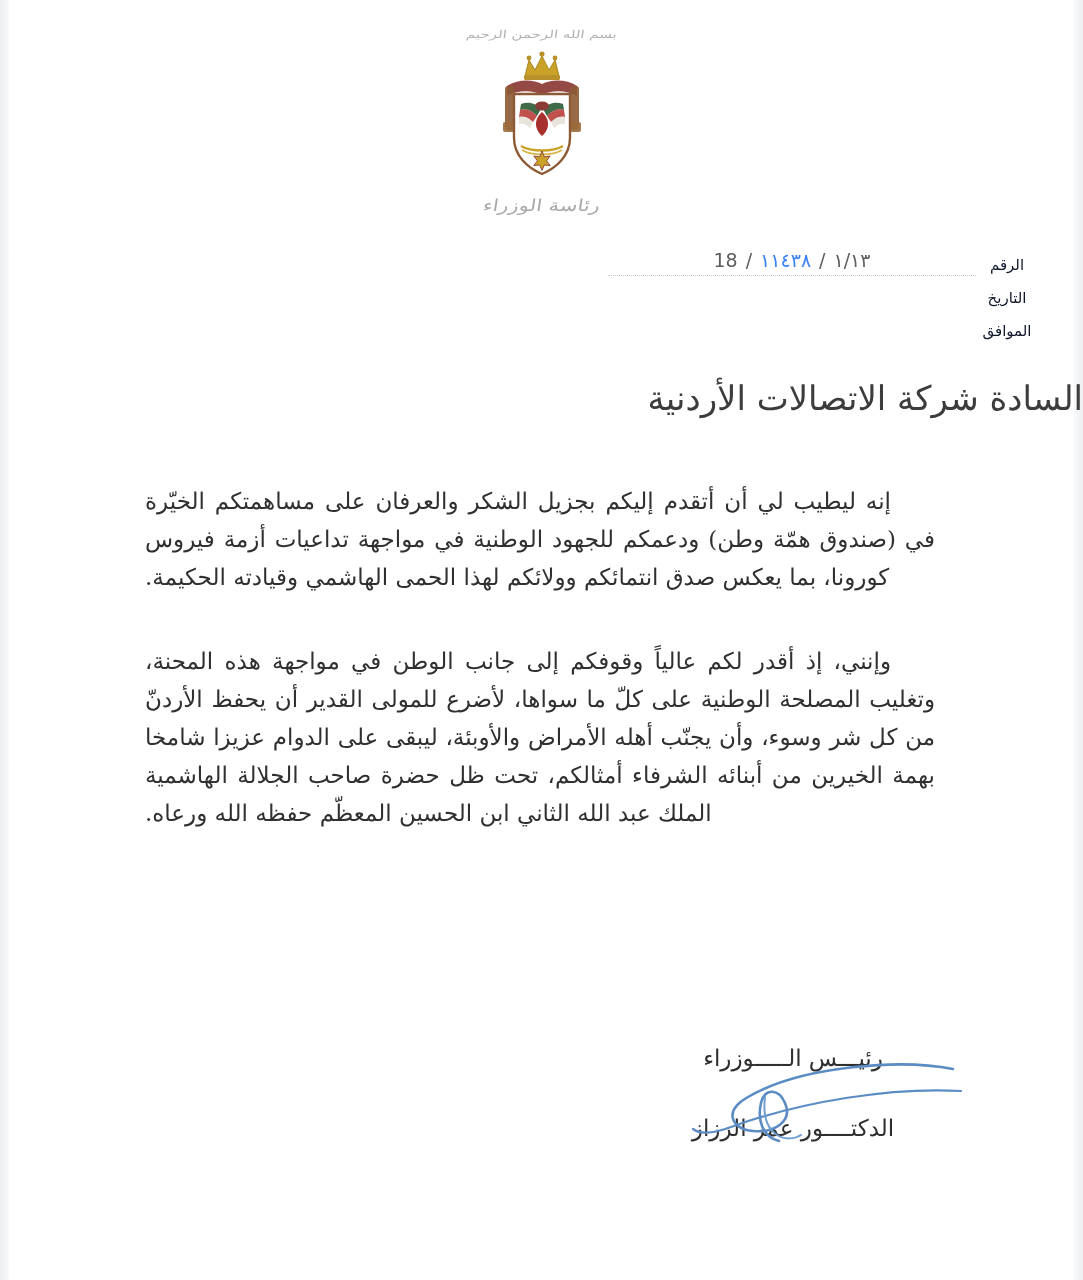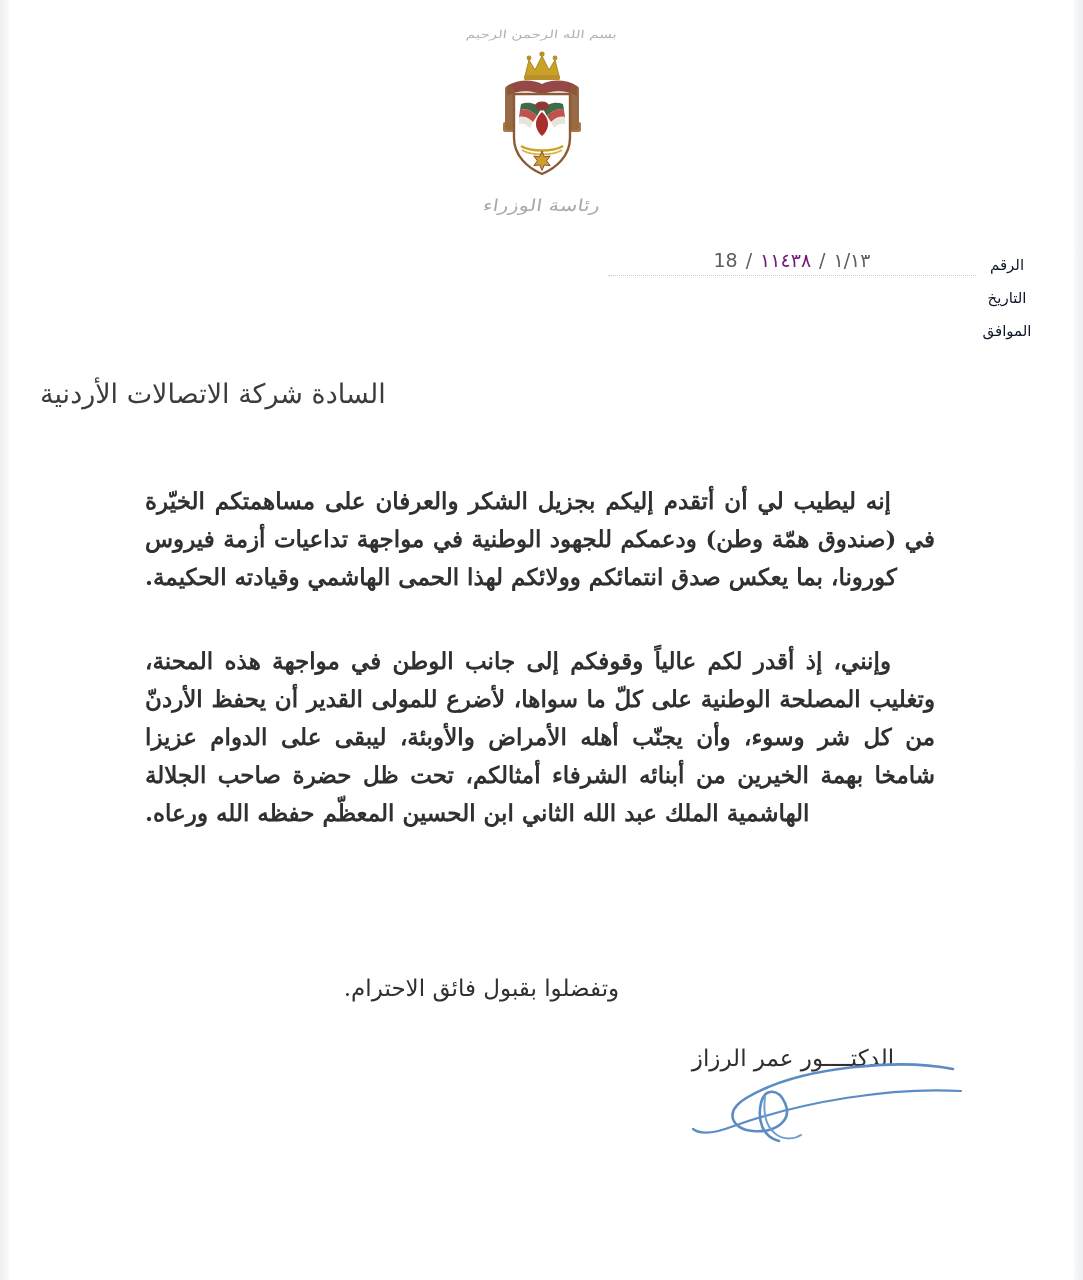--- a/index.html
+++ b/index.html
@@ -103,43 +103,41 @@
     transform: translateY(-1px);
   }
   .ref-value .seg { margin: 0 4px; }
 
   
   .addressee {
     position: absolute;
     top: 378px;
     right: 0;
     left: 0;
-    text-align: left;
-    font-size: 27px;
+    text-align: right;
+    font-size: 34px;
     color: #3c3c3c;
     font-family: "DejaVu Serif", serif;
     letter-spacing: 0px;
-    margin-left: 40px;
   }
   .body-block {
     position: absolute;
     top: 482px;
     right: 148px;
     width: 790px;
   }
   .para {
     font-family: "DejaVu Serif", serif;
     font-size: 23px;
     line-height: 38px;
     color: #303030;
     text-align: justify;
     text-align-last: left;
     text-indent: 44px;
     margin: 0 0 46px 0;
-    font-weight: bold;
   }
   .closing {
     position: absolute;
     top: 975px;
     right: 0;
     left: 0;
     text-align: center;
     font-size: 23px;
     color: #303030;
     font-family: "DejaVu Serif", serif;
@@ -226,43 +224,43 @@
     </div>
 
     <div class="ministry-script">رئاسة الوزراء</div>
   </div>
 
   <div class="ref-block">
 
     <div class="ref-row">
       <div class="ref-label">الرقم</div>
       <div class="ref-line">
-        <span class="ref-value"><span class="seg" style="color:#701a75">١١٤٣٨</span><span class="seg">/</span><span class="seg">١/١٣</span><span class="seg">/</span><span class="seg">18</span></span>
+        <span class="ref-value"><span class="seg" style="color:#3b82f6">١١٤٣٨</span><span class="seg">/</span><span class="seg">١/١٣</span><span class="seg">/</span><span class="seg">18</span></span>
       </div>
     </div>
 
     <div class="ref-row">
       <div class="ref-label">التاريخ</div>
     </div>
 
     <div class="ref-row">
       <div class="ref-label">الموافق</div>
     </div>
   </div>
 
   <div class="addressee">السادة شركة الاتصالات الأردنية</div>
 
   <div class="body-block">
     <p class="para">إنه ليطيب لي أن أتقدم إليكم بجزيل الشكر والعرفان على مساهمتكم الخيّرة في (صندوق همّة وطن) ودعمكم للجهود الوطنية في مواجهة تداعيات أزمة فيروس كورونا، بما يعكس صدق انتمائكم وولائكم لهذا الحمى الهاشمي وقيادته الحكيمة.</p>
     <p class="para">وإنني، إذ أقدر لكم عالياً وقوفكم إلى جانب الوطن في مواجهة هذه المحنة، وتغليب المصلحة الوطنية على كلّ ما سواها، لأضرع للمولى القدير أن يحفظ الأردنّ من كل شر وسوء، وأن يجنّب أهله الأمراض والأوبئة، ليبقى على الدوام عزيزا شامخا بهمة الخيرين من أبنائه الشرفاء أمثالكم، تحت ظل حضرة صاحب الجلالة الهاشمية الملك عبد الله الثاني ابن الحسين المعظّم حفظه الله ورعاه.</p>
   </div>
 
-  <div class="closing">وتفضلوا بقبول فائق الاحترام.</div>
 
   <div class="sign-block">
+    <div class="sign-title">رئيـــس الـــــوزراء</div>
     <div class="sign-name">الدكتــــور عمر الرزاز</div>
 
     <svg class="signature-svg" viewBox="0 0 320 110">
       <path d="M300 18 C250 8, 150 14, 95 46 C70 60, 78 78, 100 80 C122 82, 140 70, 132 52 C126 38, 112 36, 108 52 C104 70, 110 86, 126 90" fill="none" stroke="#5b8cc4" stroke-width="2.6" stroke-linecap="round"></path>
       <path d="M308 40 C240 36, 150 50, 78 76 C62 82, 48 84, 40 78" fill="none" stroke="#5b8cc4" stroke-width="2.2" stroke-linecap="round"></path>
       <path d="M112 46 C110 62, 112 76, 124 84 C132 89, 142 88, 148 84" fill="none" stroke="#6f9ed0" stroke-width="2" stroke-linecap="round"></path>
     </svg>
   </div>
 
 </div>

